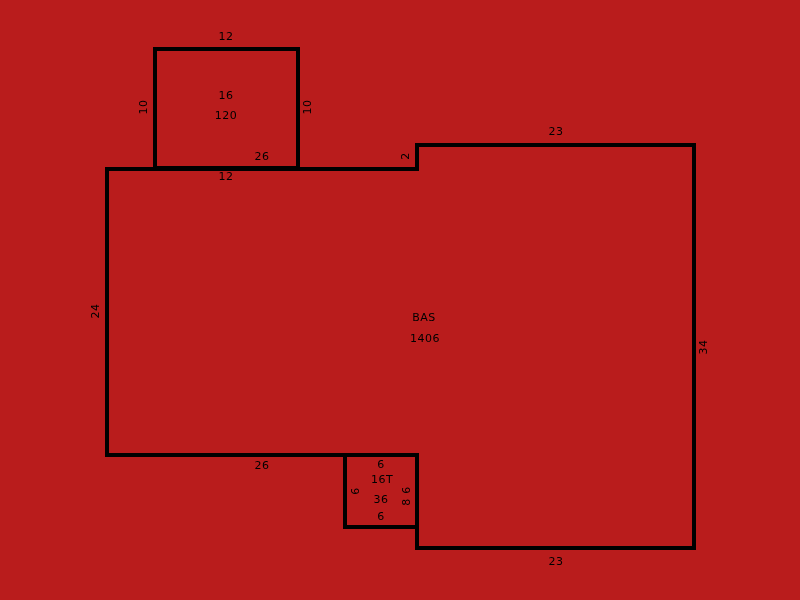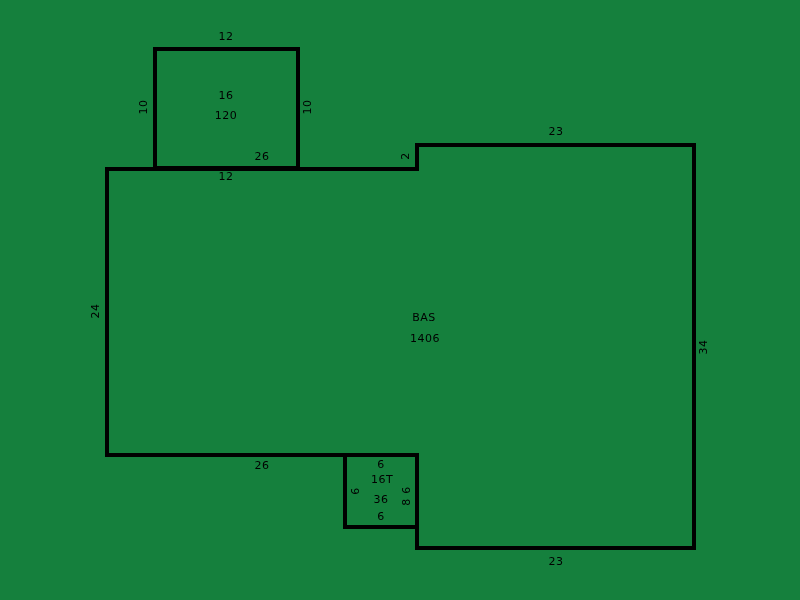--- a/index.html
+++ b/index.html
@@ -4,21 +4,21 @@
 <style>
   html, body {
     margin: 0;
     padding: 0;
     background: #ffffff;
   }
   .sketch-wrap {
     position: relative;
     width: 800px;
     height: 600px;
-    background: #15803d;
+    background: #b91c1c;
     overflow: hidden;
   }
   svg { display: block; }
   .outline {
     fill: none;
     stroke: #000000;
     stroke-width: 4;
     stroke-linejoin: miter;
   }
   .dim {

